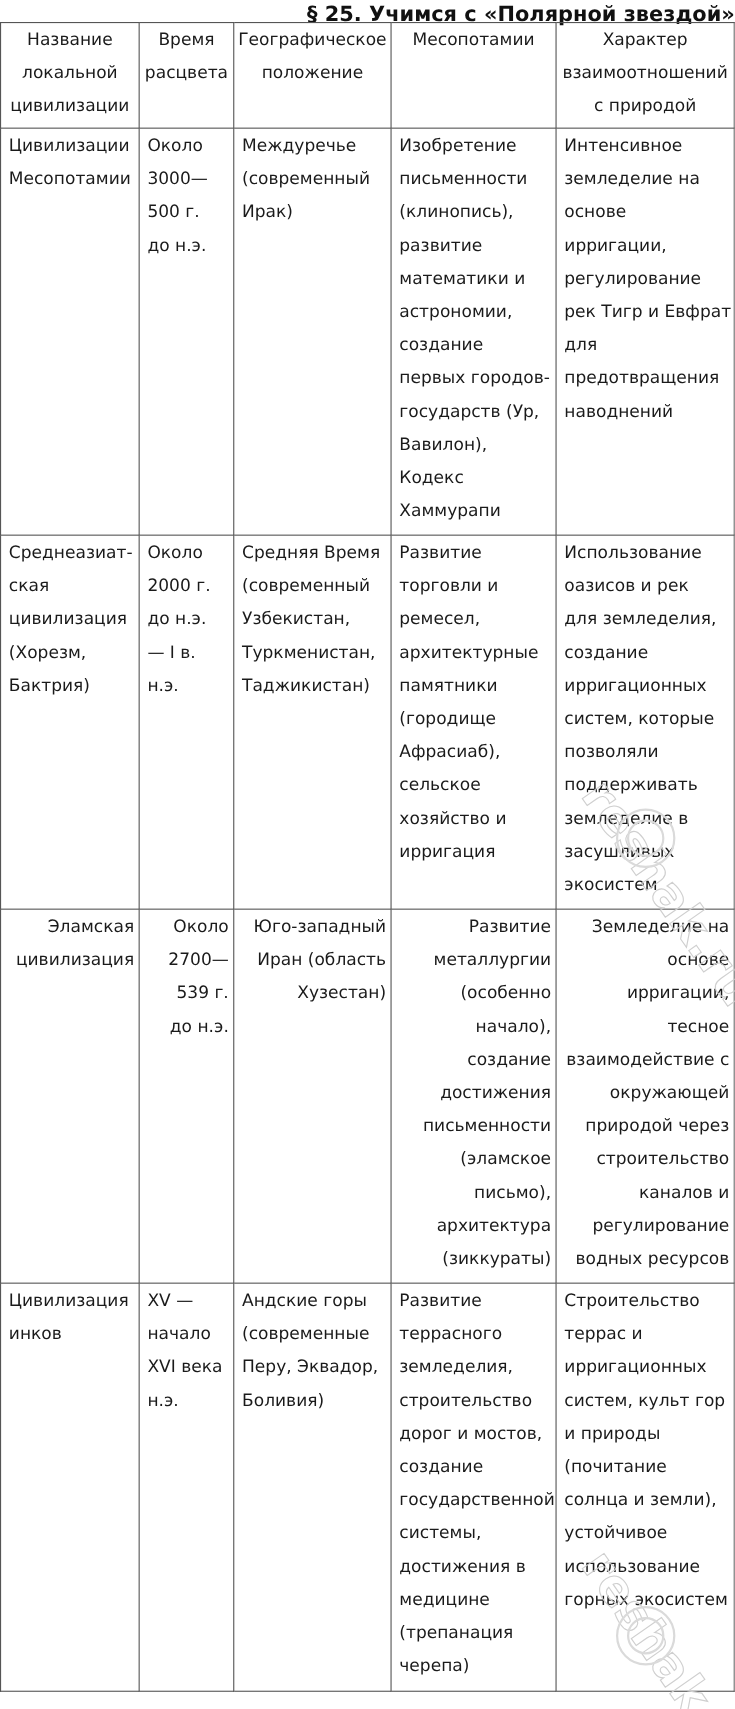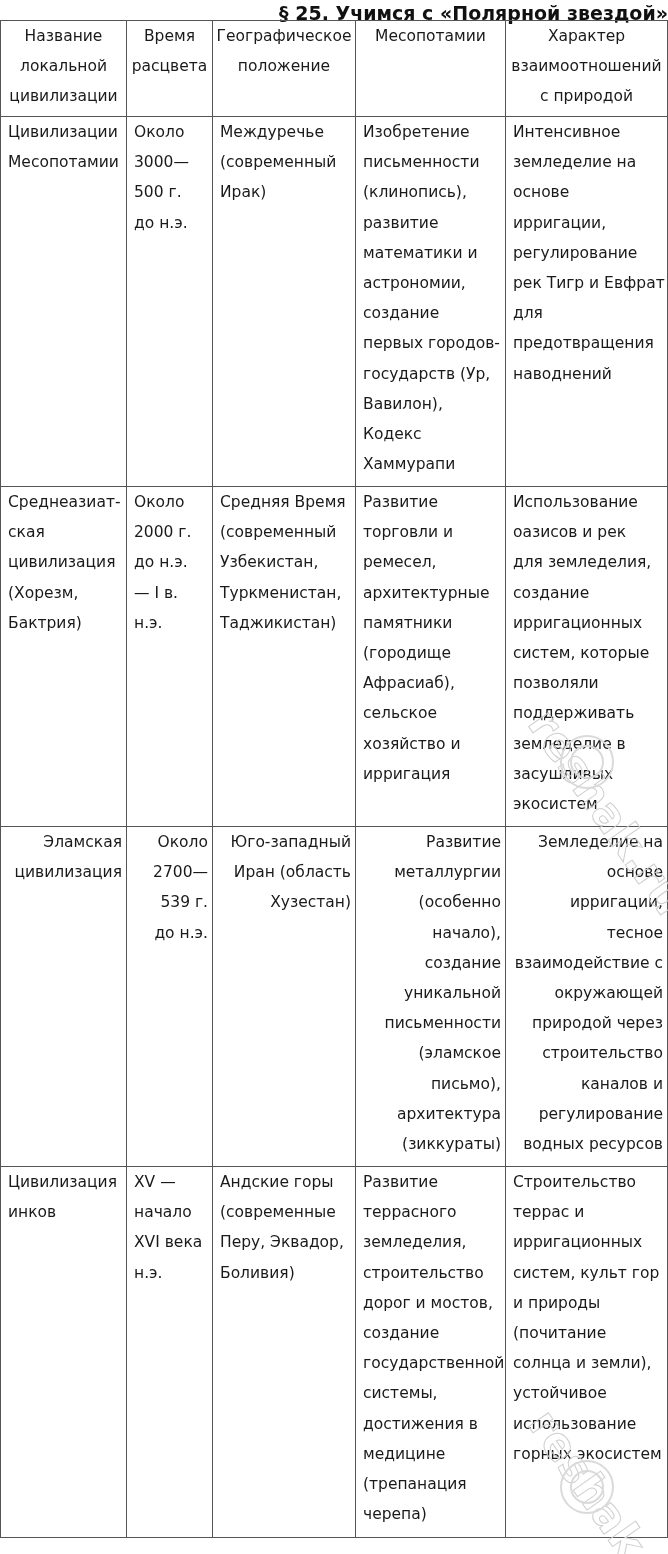--- a/index.html
+++ b/index.html
@@ -195,21 +195,21 @@
           <span class="ln">Юго-западный</span>
           <span class="ln">Иран (область</span>
           <span class="ln">Хузестан)</span>
         </td>
       <td>
           <span class="ln">Развитие</span>
           <span class="ln">металлургии</span>
           <span class="ln">(особенно</span>
           <span class="ln">начало),</span>
           <span class="ln">создание</span>
-          <span class="ln">уникальной</span>
+          <span class="ln">достижения</span>
           <span class="ln">письменности</span>
           <span class="ln">(эламское</span>
           <span class="ln">письмо),</span>
           <span class="ln">архитектура</span>
           <span class="ln">(зиккураты)</span>
         </td>
       <td>
           <span class="ln">Земледелие на</span>
           <span class="ln">основе</span>
           <span class="ln">ирригации,</span>

